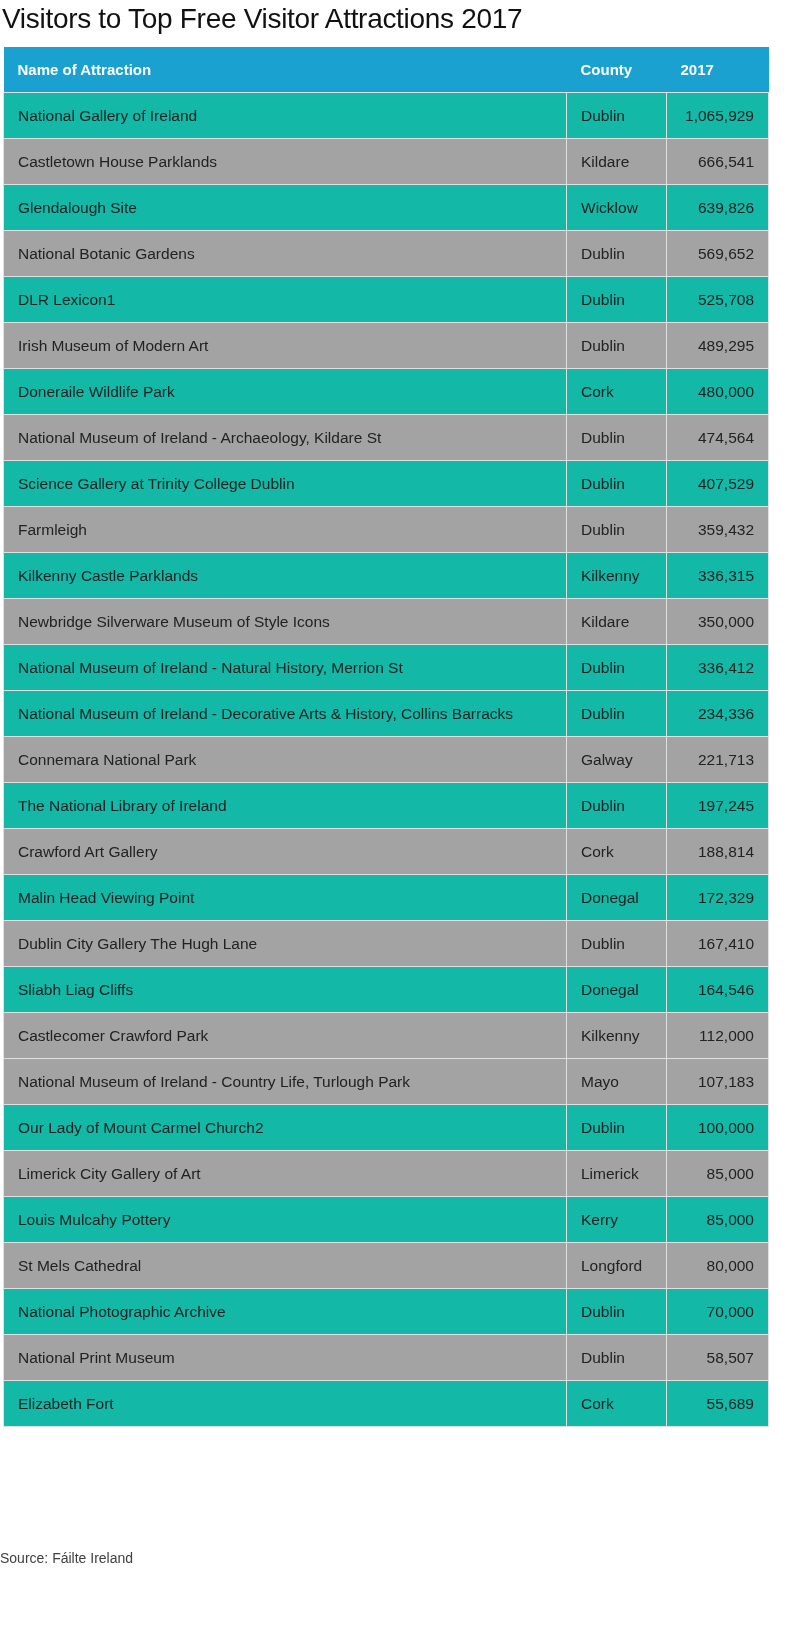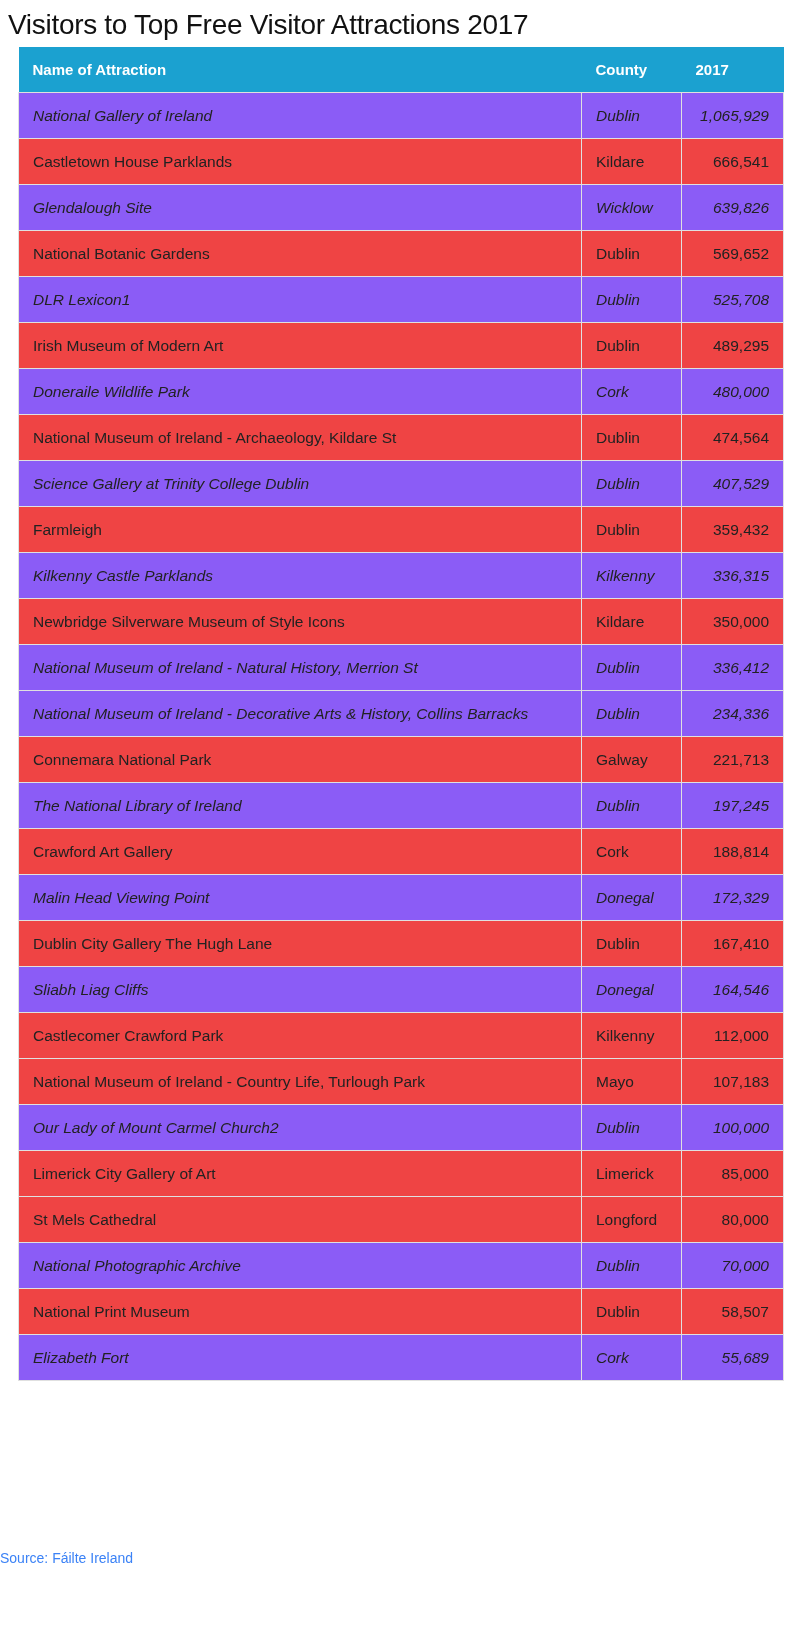--- a/index.html
+++ b/index.html
@@ -1,26 +1,26 @@
 <!DOCTYPE html>
 <html><head>
 <meta charset="utf-8">
 <style>
   html, body { margin: 0; padding: 0; background: #ffffff; }
   body { width: 800px; height: 1626px; overflow: hidden; font-family: "Liberation Sans", sans-serif; color: #222; }
-  .title { font-size: 28px; font-weight: 400; color: #111; margin: 8px; padding: 0; line-height: 34px; height: 46px; letter-spacing: -0.3px; }
-  .tbl { position: absolute; left: 18px; top: 47px; width: 707px; border-collapse: collapse; table-layout: fixed; }
+  .title { font-size: 28px; font-weight: 400; color: #111; margin: 2px; padding: 0; line-height: 34px; height: 46px; letter-spacing: -0.3px; }
+  .tbl { position: absolute; left: 3px; top: 47px; width: 707px; border-collapse: collapse; table-layout: fixed; }
   .tbl th { background: #1ba1d0; color: #fff; font-weight: 700; font-size: 15px; text-align: left; height: 45px; padding: 0 14px; border: none; }
   .tbl th.num { text-align: left; padding-left: 14px; }
   .tbl td { font-size: 15.5px; color: #222; height: 45px; padding: 0 14px; border: 1px solid #e0e0e0; }
   .tbl td.num { text-align: right; }
-  .tbl tr.odd td { background: #8b5cf6; font-style: italic; }
-  .tbl tr.even td { background: #ef4444; }
+  .tbl tr.odd td { background: #14b8a6; }
+  .tbl tr.even td { background: #a3a3a3; }
   .c1 { width: 563px; } .c2 { width: 100px; } .c3 { width: 102px; }
-  .source { position: absolute; left: 0; top: 1550px; font-size: 14px; color: #3b82f6; }
+  .source { position: absolute; left: 0; top: 1550px; font-size: 14px; color: #404040; }
 </style>
 </head>
 <body>
 
 <h1 class="title">Visitors to Top Free Visitor Attractions 2017</h1>
 
 <table class="tbl">
   <colgroup>
       <col class="c1">
       <col class="c2">
@@ -147,20 +147,25 @@
       <tr class="odd">
         <td>Our Lady of Mount Carmel Church2</td>
         <td>Dublin</td>
         <td class="num">100,000</td>
       </tr>
       <tr class="even">
         <td>Limerick City Gallery of Art</td>
         <td>Limerick</td>
         <td class="num">85,000</td>
       </tr>
+      <tr class="odd">
+        <td>Louis Mulcahy Pottery</td>
+        <td>Kerry</td>
+        <td class="num">85,000</td>
+      </tr>
       <tr class="even">
         <td>St Mels Cathedral</td>
         <td>Longford</td>
         <td class="num">80,000</td>
       </tr>
       <tr class="odd">
         <td>National Photographic Archive</td>
         <td>Dublin</td>
         <td class="num">70,000</td>
       </tr>

